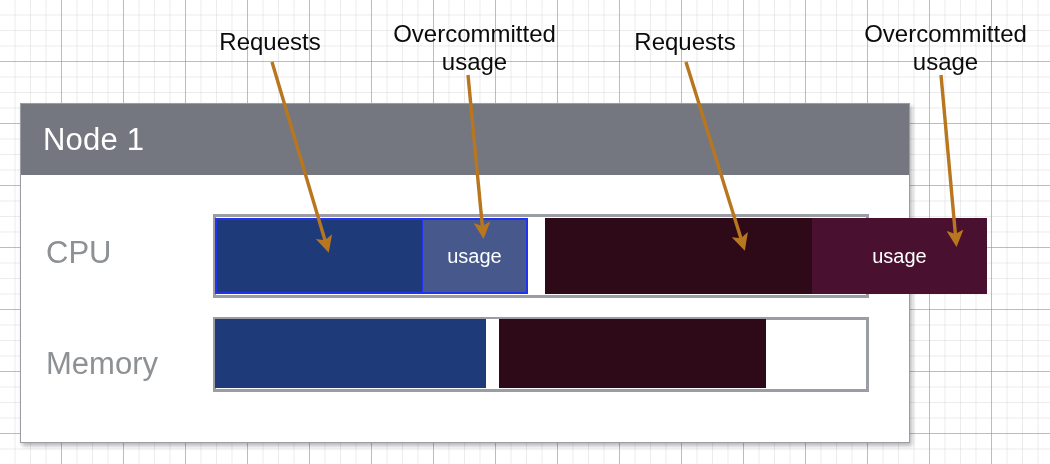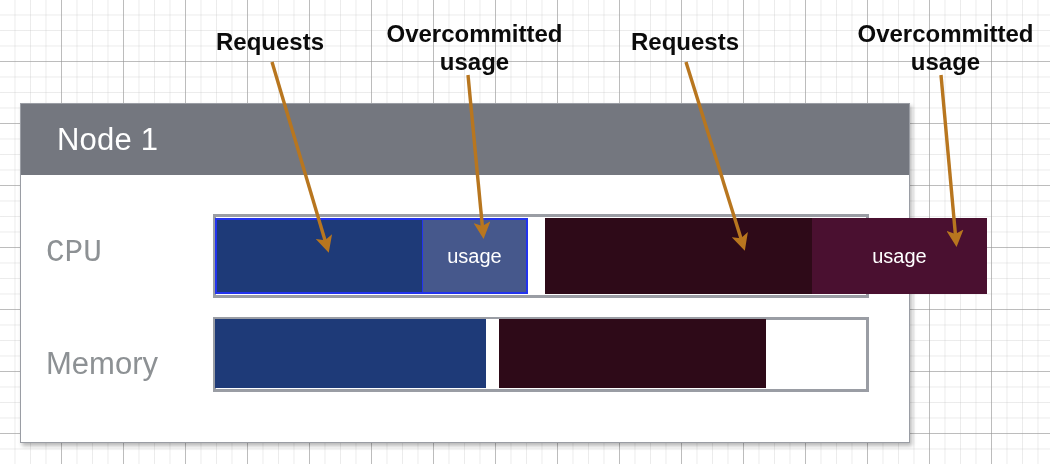--- a/index.html
+++ b/index.html
@@ -45,36 +45,36 @@
     position: absolute;
     left: 0;
     top: 0;
     width: 100%;
     height: 71px;
     background: #74777f;
     box-sizing: border-box;
   }
   .card-title {
     position: absolute;
-    left: 36px;
+    left: 22px;
     top: 18px;
     font-size: 31px;
     color: #ffffff;
     letter-spacing: 0.2px;
     white-space: nowrap;
   }
 
   
   .row-label {
     position: absolute;
     font-size: 31px;
     color: #8d9194;
     white-space: nowrap;
   }
-  #cpu-label  { left: 25px; top: 131px; font-family: Liberation Mono, monospace; }
+  #cpu-label  { left: 25px; top: 131px; }
   #mem-label  { left: 25px; top: 242px; }
 
   
   .bar-frame {
     position: absolute;
     left: 192px;
     box-sizing: border-box;
     border: 3px solid #9a9da4;
     background: #ffffff;
   }
@@ -144,21 +144,20 @@
   }
 
   
   .annot {
     position: absolute;
     font-size: 24px;
     color: #0b0b0b;
     text-align: center;
     line-height: 1.17;
     white-space: pre-line;
-    font-weight: bold;
   }
   #annot-0 { left: 190px;  top: 28px;  width: 160px; }
   #annot-1 { left: 372px;  top: 20px;  width: 205px; }
   #annot-2 { left: 605px;  top: 28px;  width: 160px; }
   #annot-3 { left: 843px;  top: 20px;  width: 205px; }
 
   svg.arrows {
     position: absolute;
     left: 0; top: 0;
     width: 1050px;

